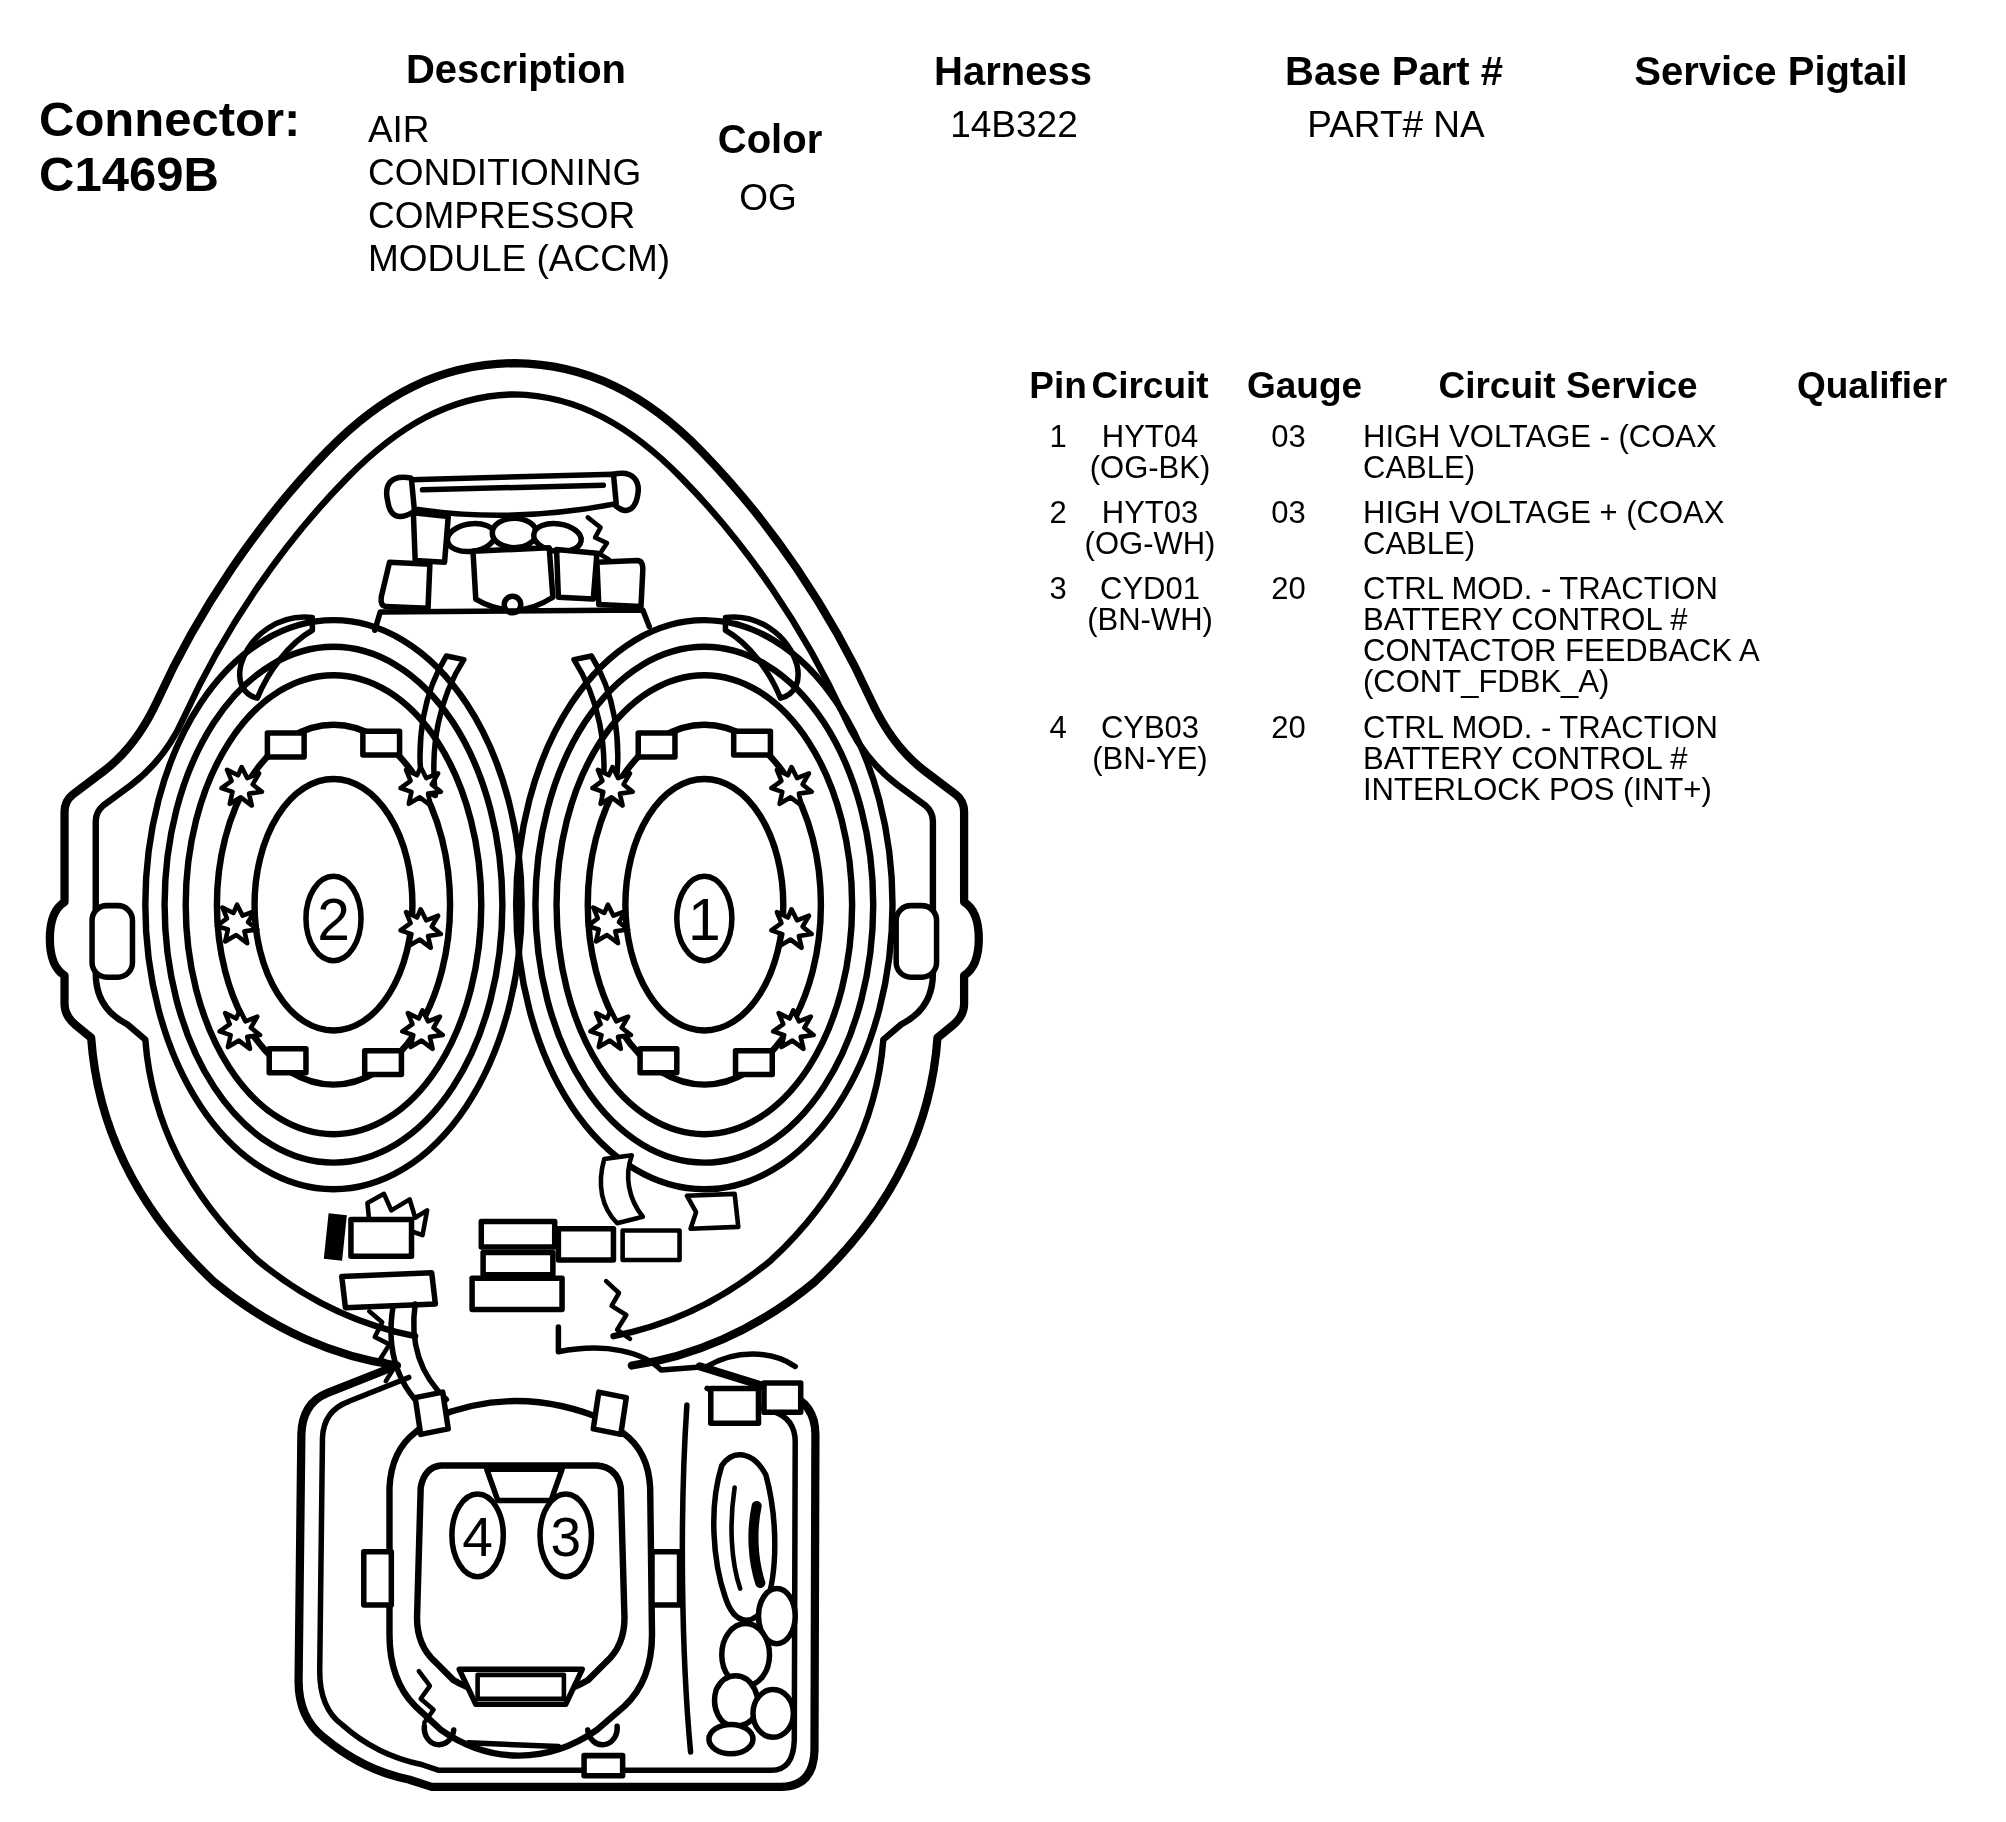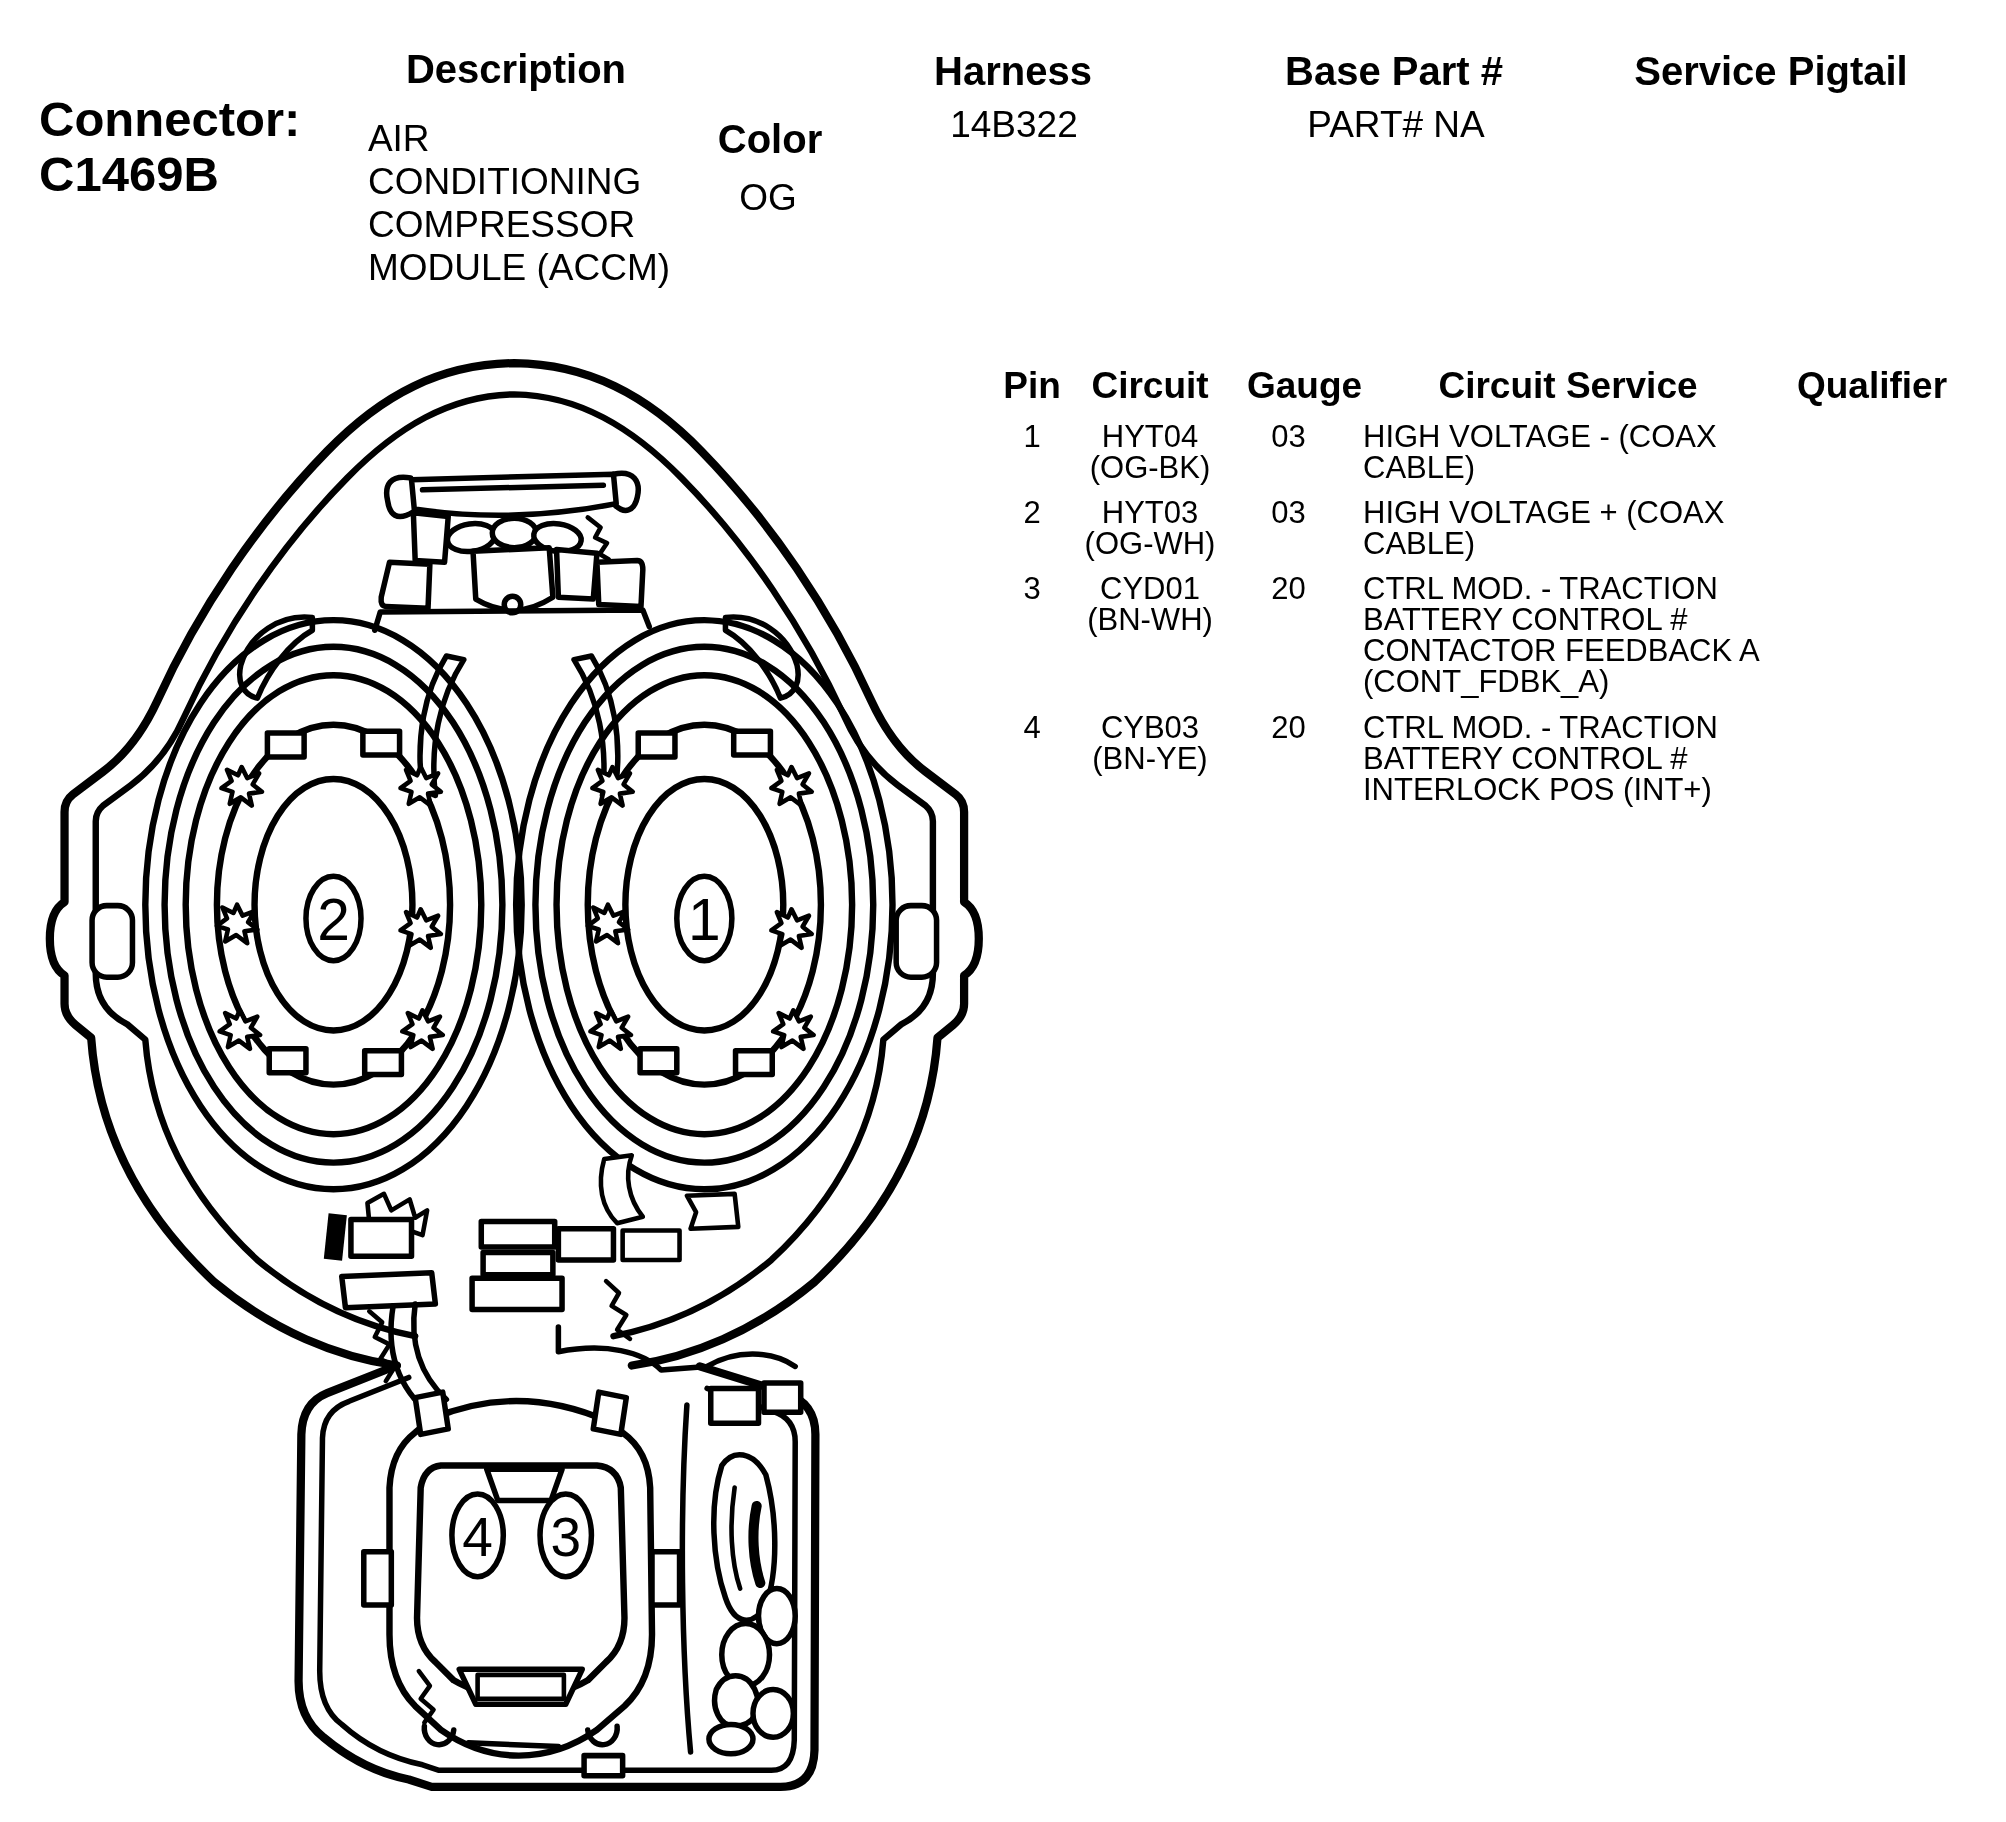--- a/index.html
+++ b/index.html
@@ -8,39 +8,39 @@
     font-family:"Liberation Sans", sans-serif;color:#000;overflow:hidden;
   }
   .abs{position:absolute;}
   .hdr-label{font-weight:bold;font-size:40px;line-height:1.05;white-space:nowrap;}
   .hdr-value{font-size:37px;line-height:43px;white-space:pre-line;text-align:center;}
   .centered{transform:translateX(-50%);text-align:left;}
   #connector-title{left:39px;top:92px;font-weight:bold;font-size:49px;line-height:55px;}
   
   .tcol{position:absolute;font-weight:bold;font-size:37px;text-align:center;white-space:nowrap;}
   .trow span{position:absolute;font-size:31px;line-height:31px;white-space:pre-line;display:block;}
-  .c-pin{left:1000px;width:64px;text-align:center;}
+  .c-pin{left:1026px;width:64px;text-align:center;}
   .c-circuit{left:1065px;width:170px;text-align:center;}
   .c-gauge{left:1247px;width:83px;text-align:center;}
   .c-func{left:1363px;width:410px;text-align:left;}
   .c-qual{left:1780px;width:184px;text-align:center;}
   svg text{font-family:"Liberation Sans", sans-serif;}
 </style>
 </head>
 <body>
 
 <div id="page">
 
   <div id="connector-title" class="abs">
     <div>Connector:</div>
     <div>C1469B</div>
   </div>
 
   <div class="abs hdr-label centered" style="left:516px;top:48px;">Description</div>
-  <div class="abs hdr-value centered" style="left:519px;top:117px;">AIR
+  <div class="abs hdr-value centered" style="left:519px;top:108px;">AIR
 CONDITIONING
 COMPRESSOR
 MODULE (ACCM)</div>
 
   <div class="abs hdr-label centered" style="left:770px;top:118px;">Color</div>
   <div class="abs hdr-value centered" style="left:768px;top:176px;">OG</div>
 
   <div class="abs hdr-label centered" style="left:1013px;top:50px;">Harness</div>
   <div class="abs hdr-value centered" style="left:1014px;top:103px;">14B322</div>
 

